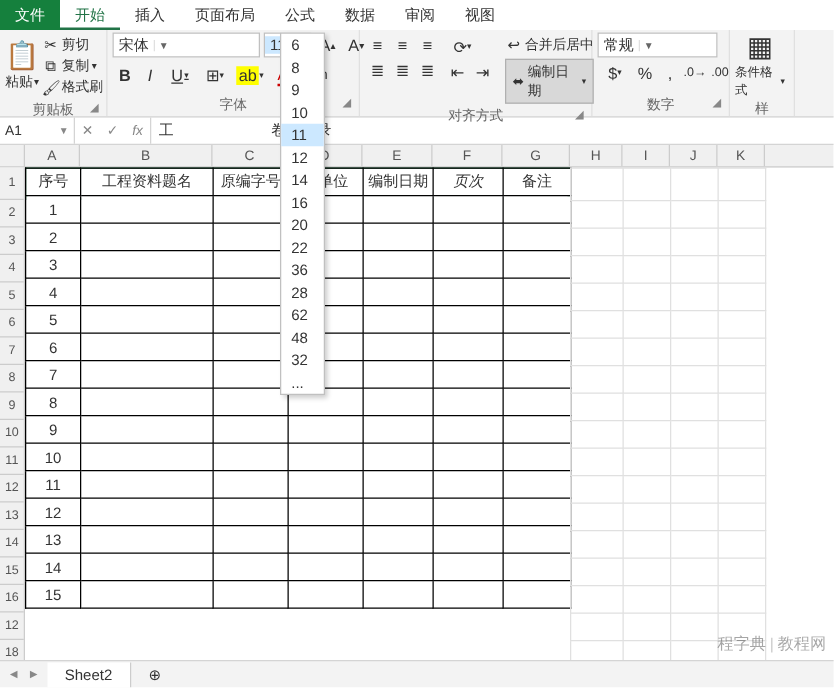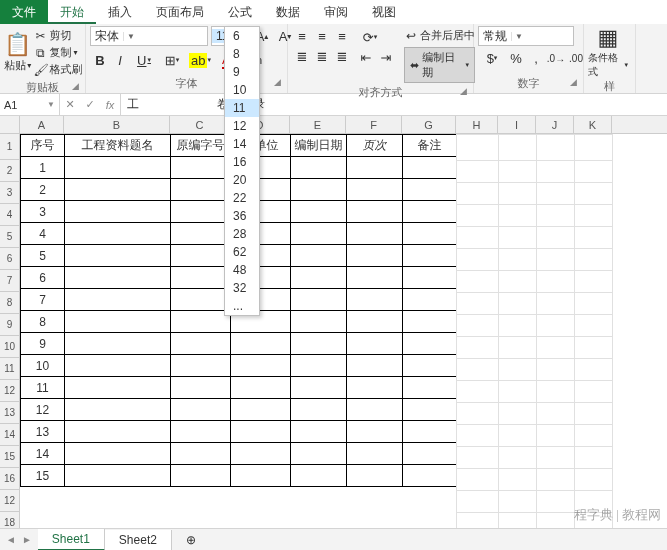--- a/index.html
+++ b/index.html
@@ -543,18 +543,17 @@
         </tbody>
   </table>
  </div>
 </div>
 
 <div class="sheetbar">
  <div class="sheetnav">
   <span>◄</span>
   <span>►</span>
  </div>
- <div class="sheettab active">Sheet1</div>
  <div class="sheettab">Sheet2</div>
  <div class="sheettab add">⊕</div>
 </div>
 
 <div class="watermark">程字典 | 教程网</div>
 
 </body></html>

